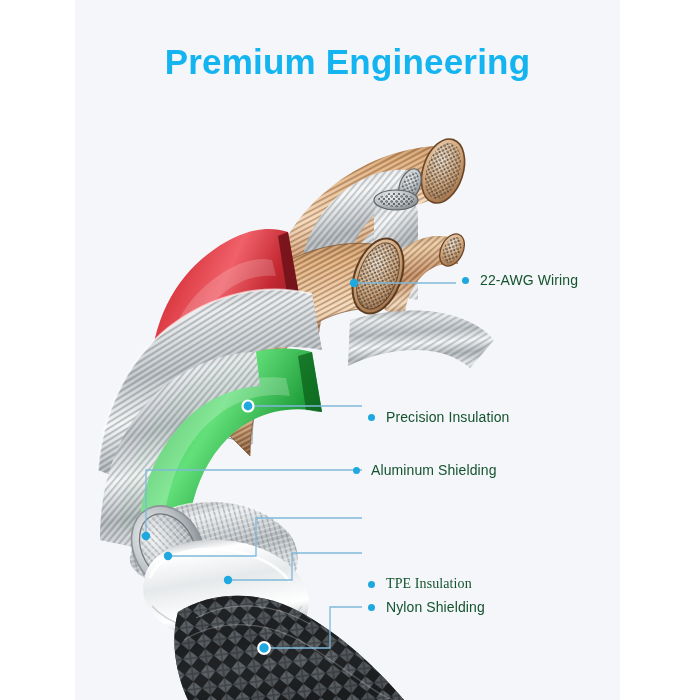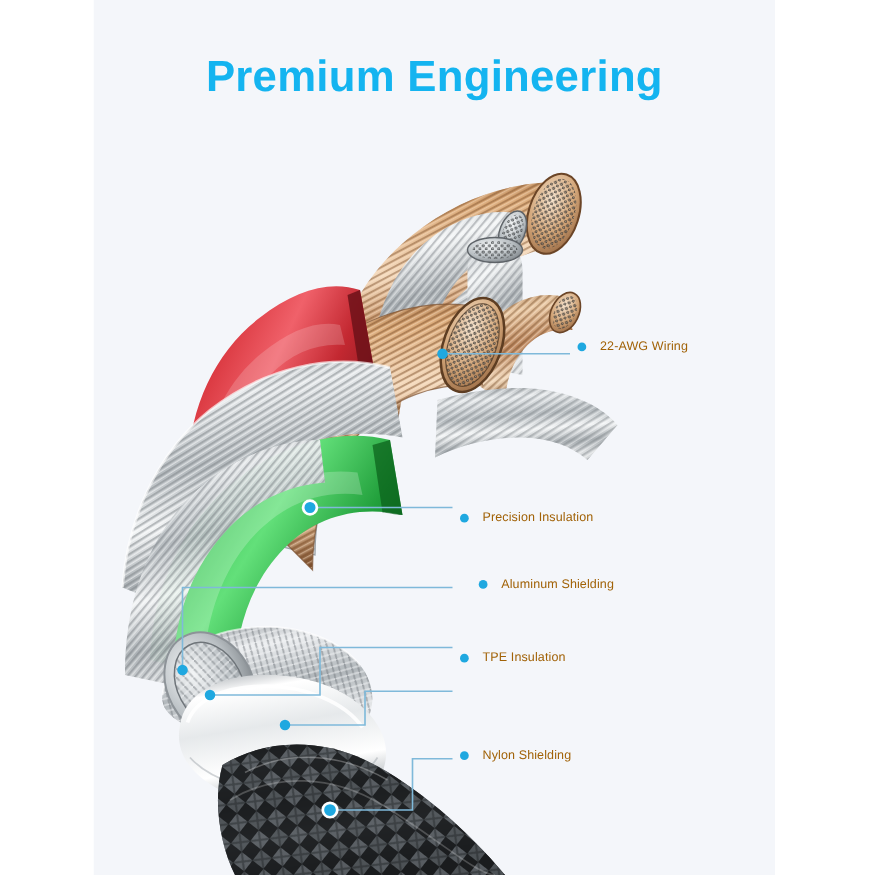--- a/index.html
+++ b/index.html
@@ -16,27 +16,27 @@
   #title{position:absolute;left:75px;top:42px;width:545px;
          text-align:center;font-size:35px;font-weight:700;
          letter-spacing:.2px;color:#14b4f0;white-space:nowrap;}
 
   
   #art{position:absolute;left:0;top:0;width:700px;height:700px;}
 
   
   .callout{position:absolute;display:flex;align-items:center;gap:11px;}
   .cdot{width:7px;height:7px;border-radius:50%;background:#1fa8e0;flex:0 0 auto;}
-  .clabel{font-size:10px;color:#a16207;white-space:nowrap;letter-spacing:.1px;}
+  .clabel{font-size:14px;color:#14532d;white-space:nowrap;letter-spacing:.1px;}
 
   .co1{left:462px;top:272px;}
   .co2{left:368px;top:398px;margin-top:11px;}
-  .co3{left:383px;top:462px;}
+  .co3{left:353px;top:462px;}
   .co4{left:368px;top:510px;}
-  .co5{left:368px;top:521px;}
+  .co5{left:368px;top:576px;font-family:Liberation Serif, serif;}
   .co6{left:368px;top:599px;}
 </style>
 </head>
 <body>
 
 <div id="stage">
 
   <div id="panel"></div>
 
   <div id="title">Premium Engineering</div>

